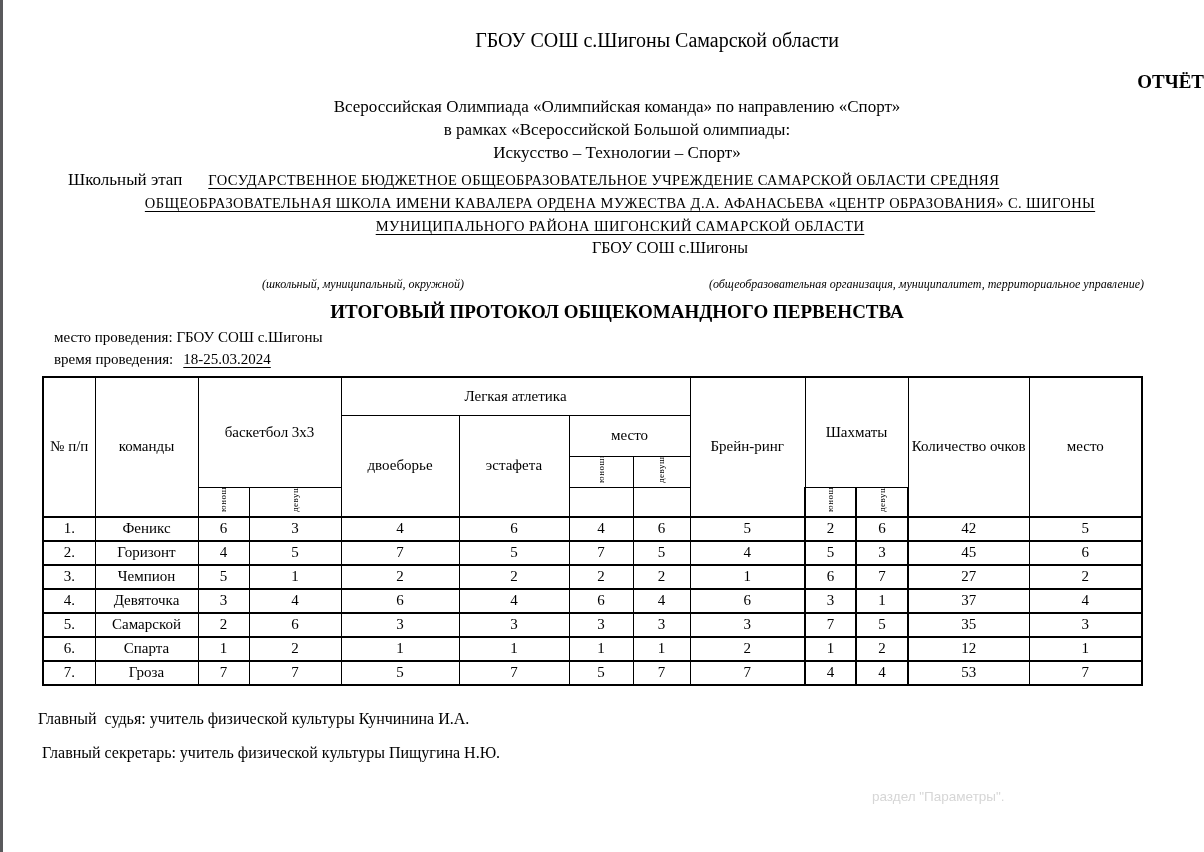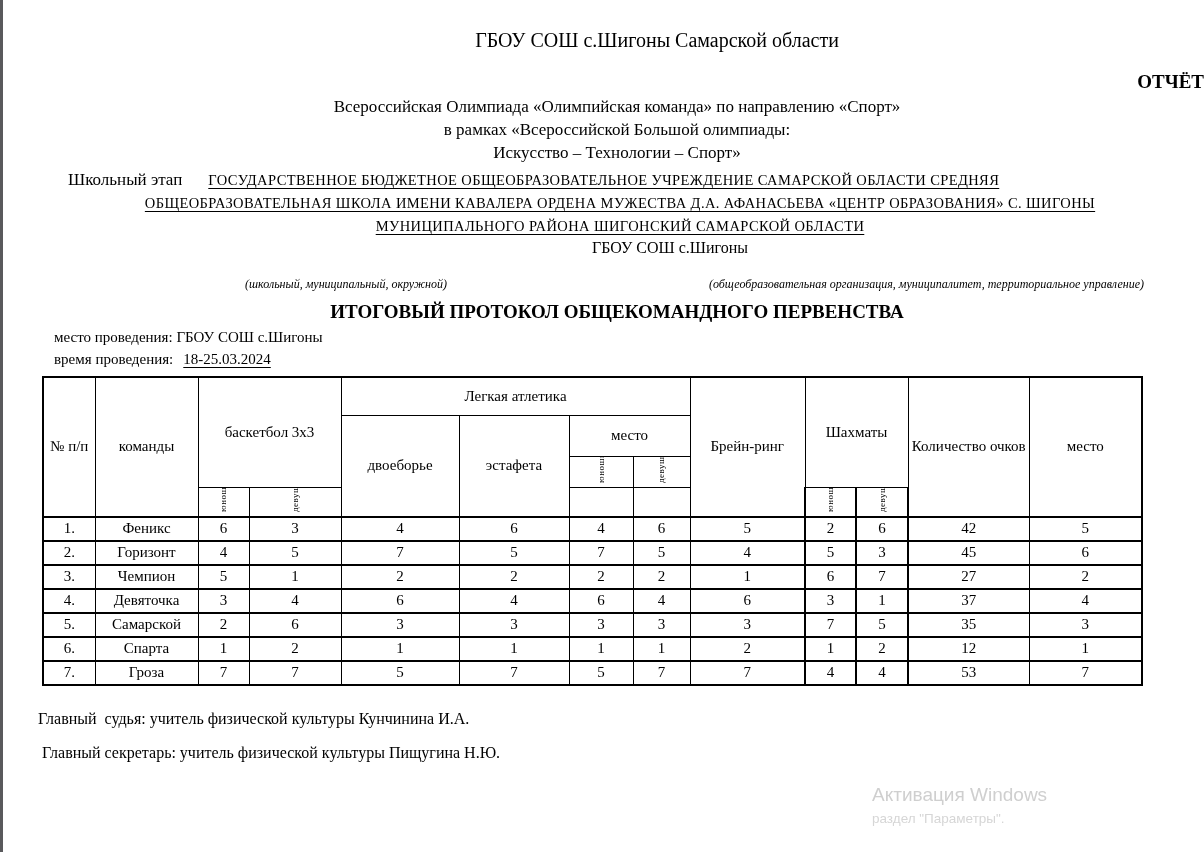--- a/index.html
+++ b/index.html
@@ -29,21 +29,21 @@
     font-size:14.5px; letter-spacing:0.4px;
     text-decoration:underline; text-underline-offset:3px;
   }
   .stage-line1 .stage-upper { margin-left:26px; }
   .stage-line2 { top:194px; left:40px; width:1160px; text-align:center; white-space:nowrap; }
   .stage-line3 { top:217px; left:40px; width:1160px; text-align:center; }
   .stage-line4 { top:239px; left:150px; width:1040px; text-align:center; font-size:16px;
                  text-underline-offset:3px; }
 
   .annot { font-size:12px; font-style:italic; }
-  .annot-left  { top:277px; left:245px; }
+  .annot-left  { top:277px; left:262px; }
   .annot-right { top:277px; right:60px; }
 
   .protocol-title { top:301px; left:30px; right:0; font-size:19px; font-weight:bold; }
 
   .meta-location { top:329px; left:54px; font-size:15px; }
   .meta-time     { top:351px; left:54px; font-size:15px; }
   .meta-time .date {
     margin-left:10px; text-decoration:underline; text-underline-offset:3px;
   }
 
@@ -276,17 +276,16 @@
           <td>7</td>
         </tr>
       </tbody>
   </table>
 </div>
 
 <div class="abs judge">Главный  судья: учитель физической культуры Кунчинина И.А.</div>
 <div class="abs secretary">Главный секретарь: учитель физической культуры Пищугина Н.Ю.</div>
 
 <div class="abs watermark">
-  <div class="wm-title">Активация Windows</div>
   <div class="wm-body">
     <div>раздел "Параметры".</div>
   </div>
 </div>
 
 </body></html>

